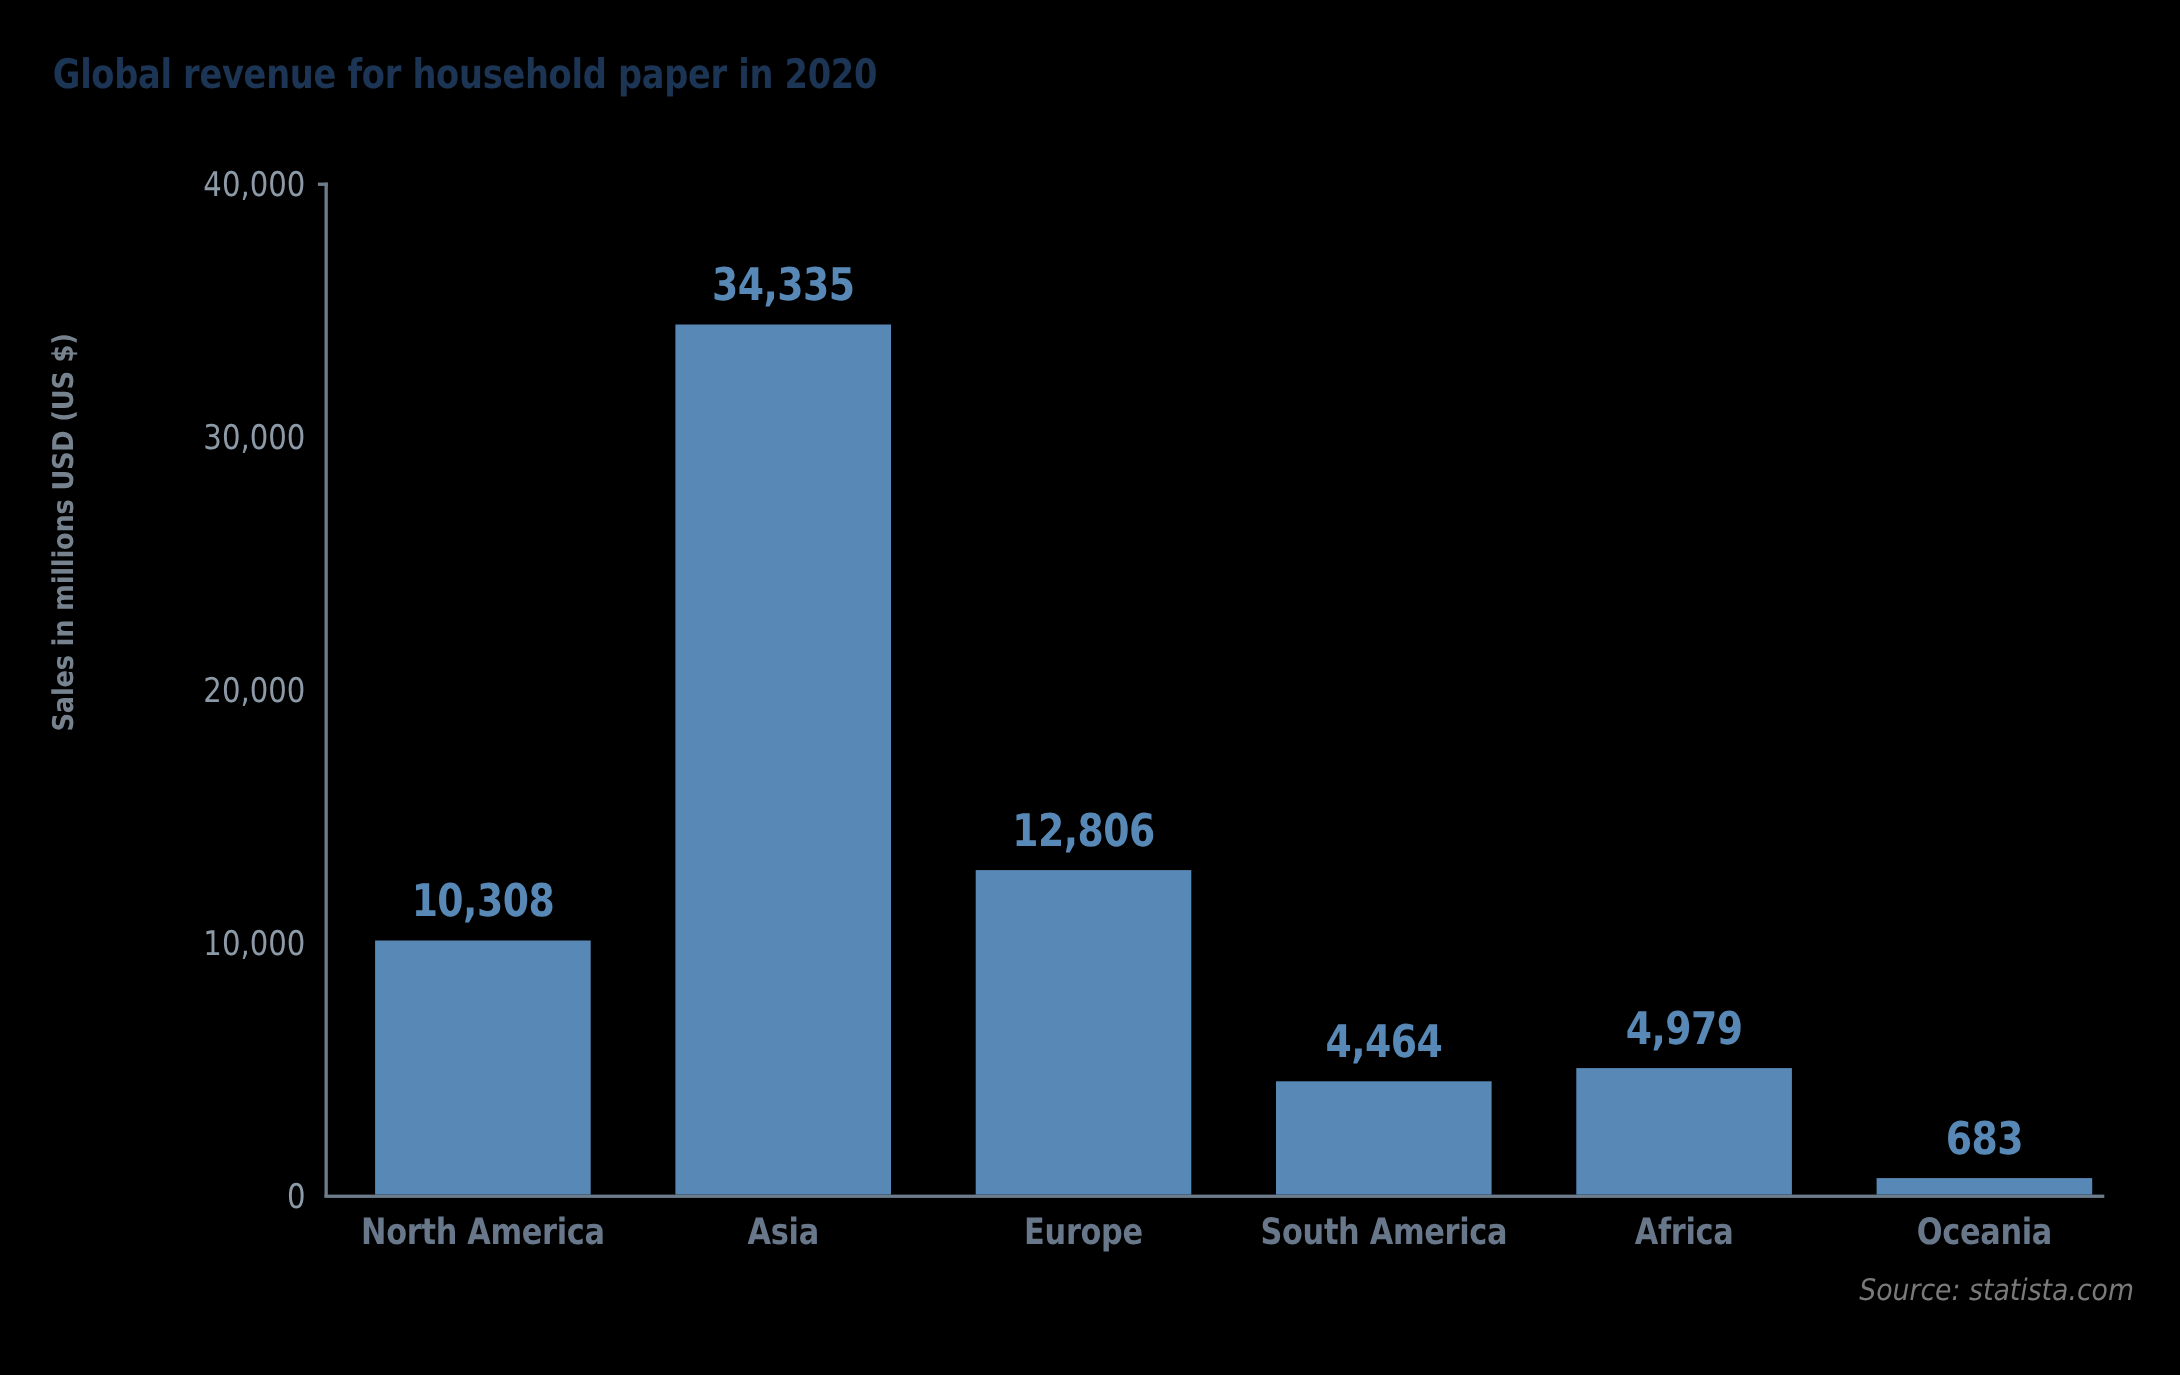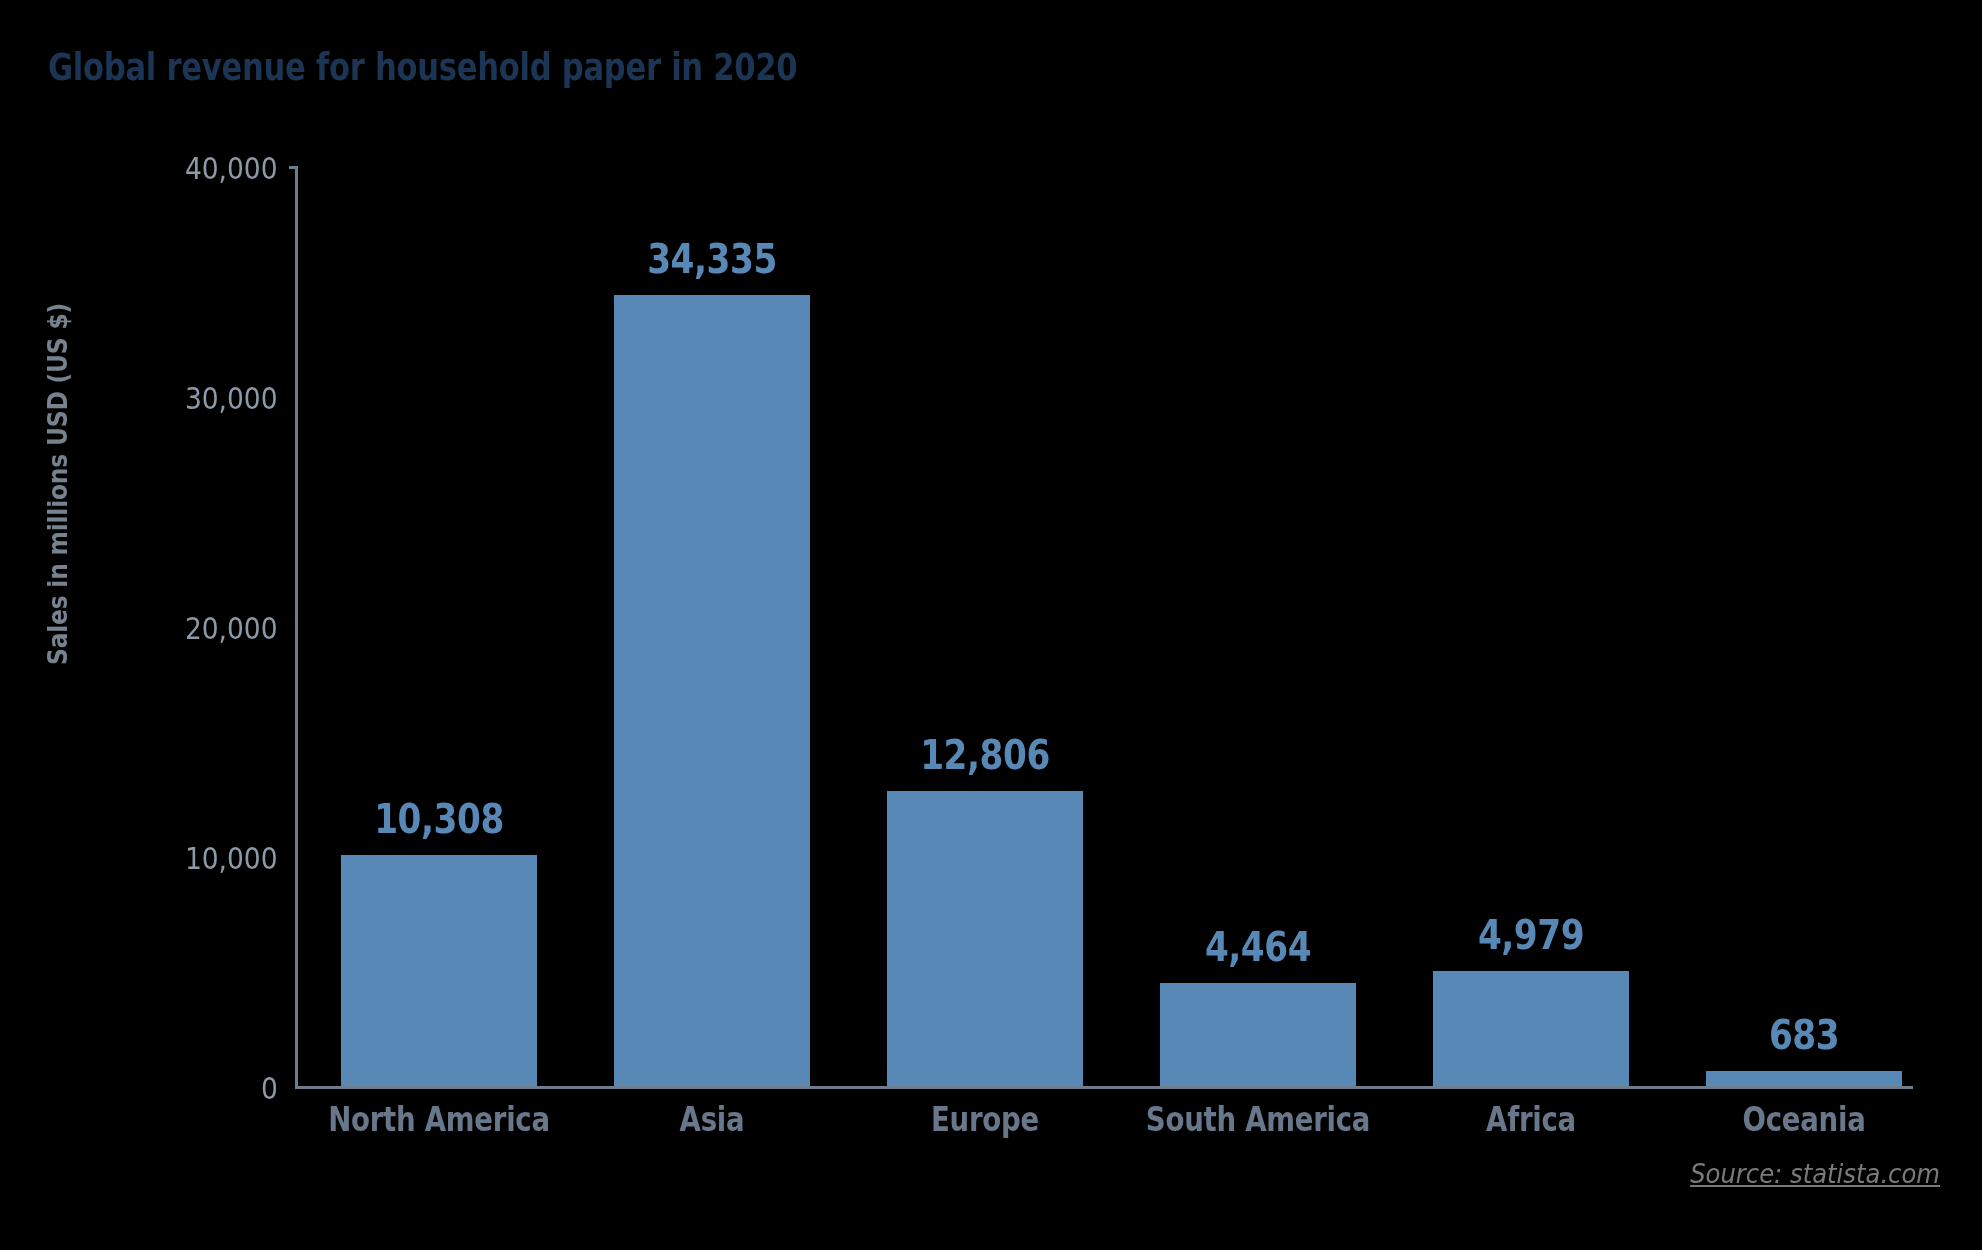--- a/index.html
+++ b/index.html
@@ -127,21 +127,20 @@
 
   
   #source-note {
     position: absolute;
     right: 42px;
     top: 1158px;
     font-size: 27px;
     font-style: italic;
     color: #7A7A7A;
     white-space: nowrap;
-    text-decoration: underline;
   }
 </style>
 </head>
 <body>
 
 <div id="plot">
 
   <div id="chart-title">Global revenue for household paper in 2020</div>
 
   <div id="y-axis-line"></div>

